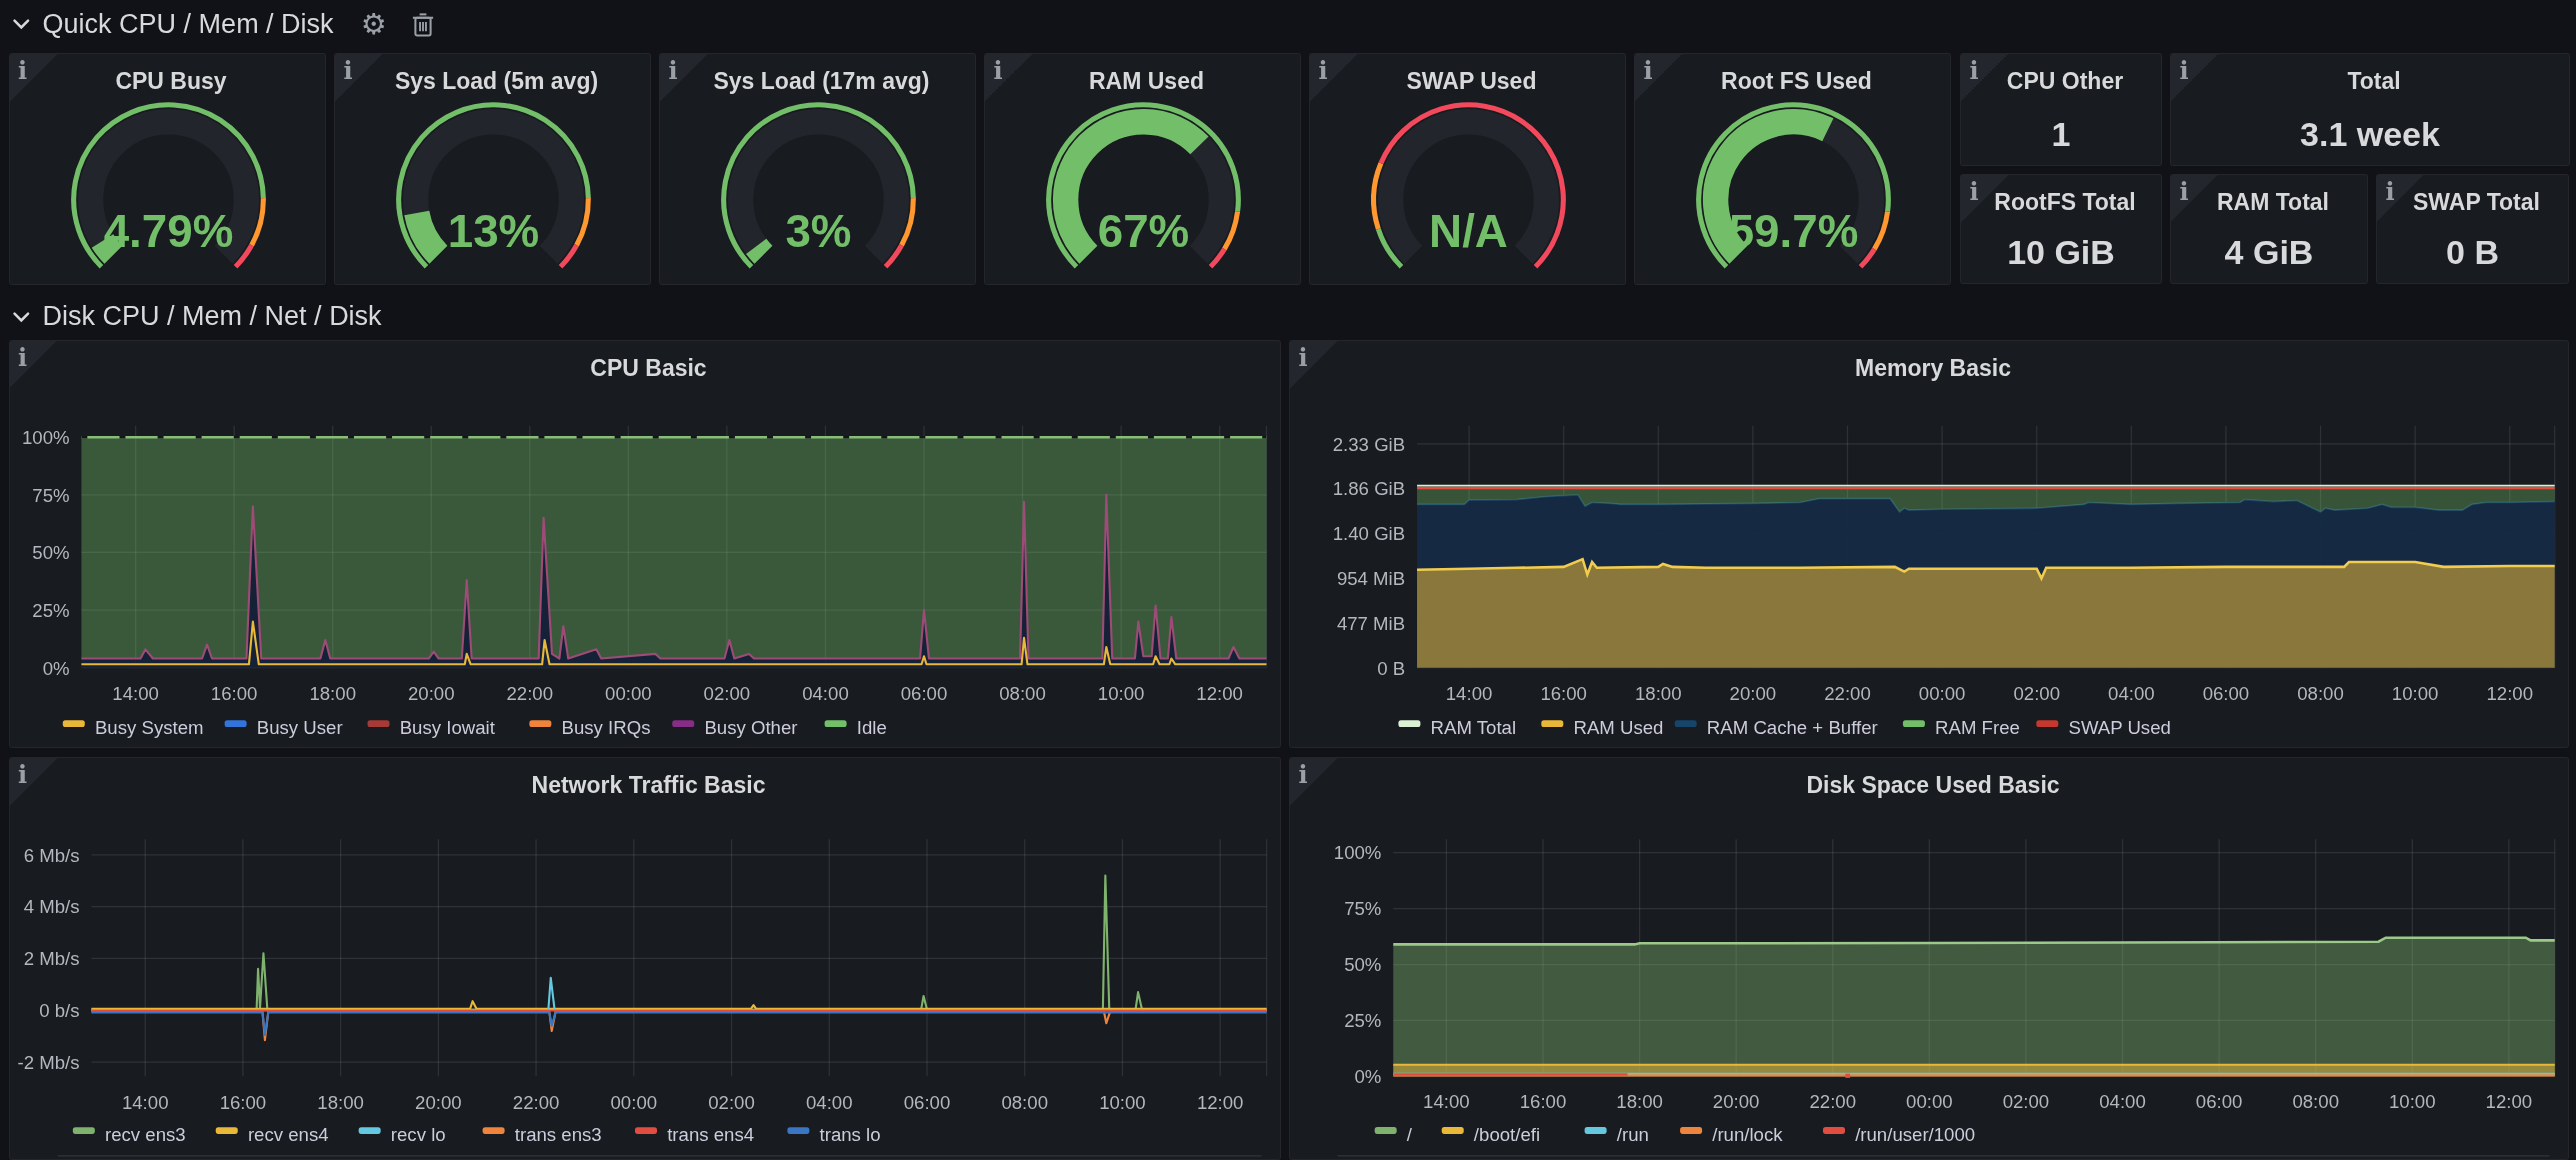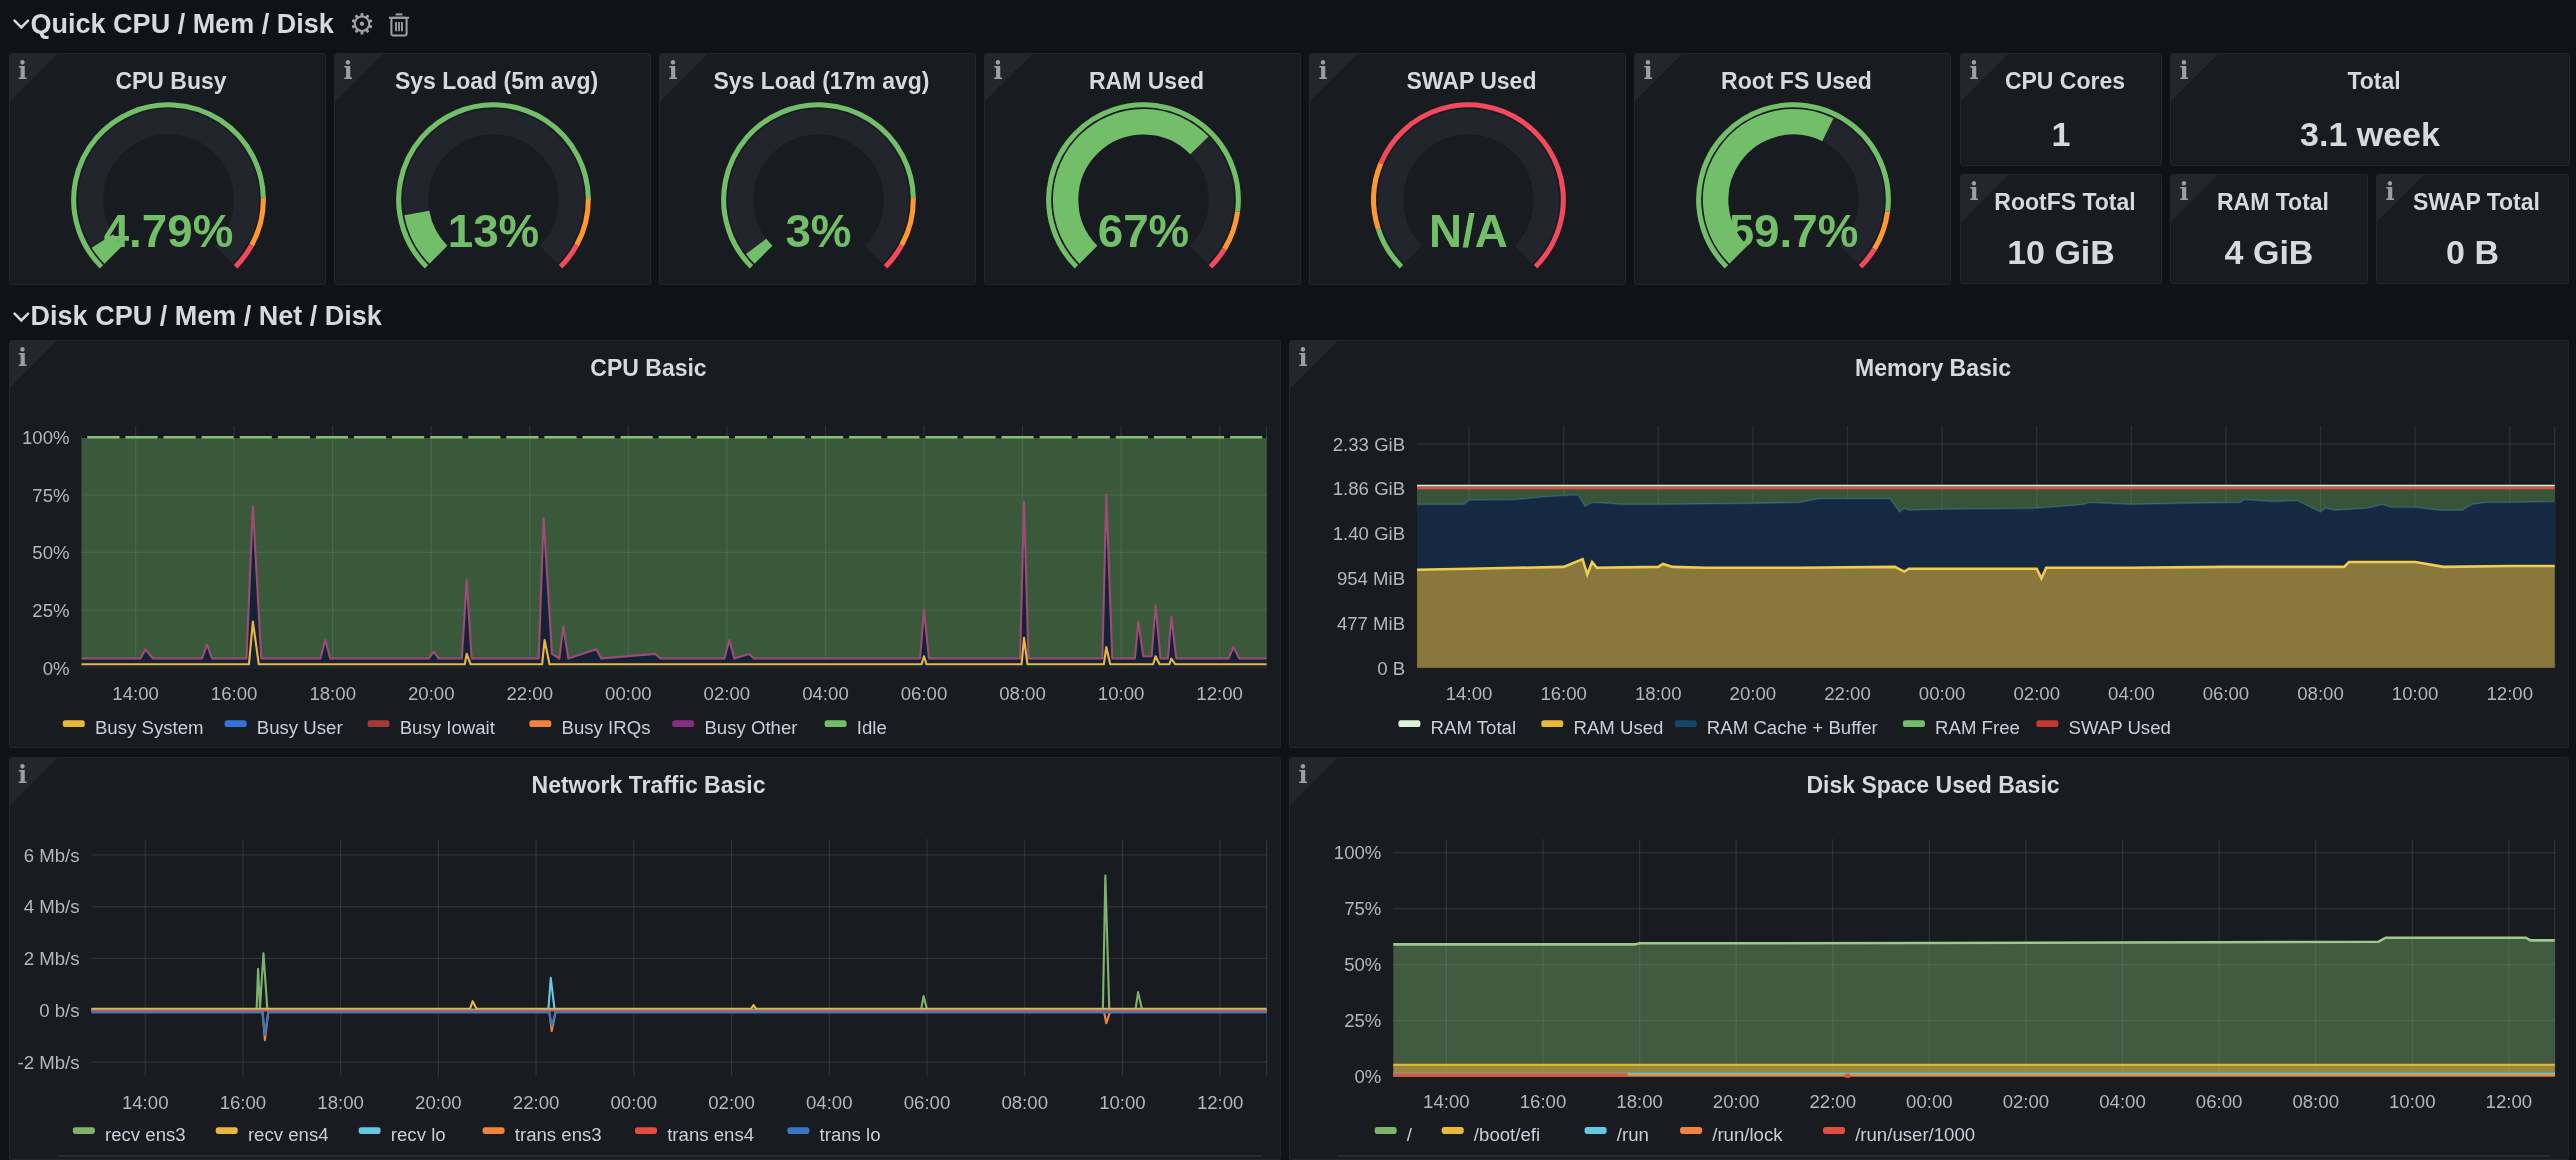--- a/index.html
+++ b/index.html
@@ -1,18 +1,18 @@
 <!DOCTYPE html>
 <html style="font-size:13.5px"><head>
 <meta charset="utf-8">
 <style>
   html,body{margin:0;padding:0;background:#111217;width:2576px;height:1160px;overflow:hidden;
     font-family:"Liberation Sans","DejaVu Sans",sans-serif;-webkit-font-smoothing:antialiased;}
-  .section-header{position:absolute;display:flex;align-items:center;color:#d8d9da;
-    font-size:27px;font-weight:bold;}
+  .section-header{position:absolute;display:flex;align-items:center;gap:12px;color:#d8d9da;
+    font-size:27px;font-weight:normal;}
   .panel{position:absolute;background:#181b1f;border:0.8px solid #24262c;border-radius:2.5px;box-sizing:border-box;}
   .info-corner{position:absolute;left:0;top:0;width:47px;height:47px;
     background:linear-gradient(135deg,#23262c 50%,rgba(0,0,0,0) 50%);border-top-left-radius:2.5px;}
   .info-corner span{position:absolute;left:8.5px;top:1.7px;color:#9aa0a6;font-size:24px;font-weight:bold;
     font-family:"DejaVu Serif",serif;}
   .panel-title{position:absolute;left:8px;right:0;top:13.5px;text-align:center;color:#d8d9da;
     font-size:23px;font-weight:bold;cursor:pointer;}
   .gauge-value{fill:#73BF69;font-size:54px;font-weight:bold;}
   .stat-value{position:absolute;left:0;right:0;text-align:center;color:#d8d9da;font-size:34px;font-weight:bold;}
   .hicon{color:#9aa0a6;font-size:29px;line-height:1;cursor:pointer;}
@@ -104,21 +104,21 @@
         <path d="M 121.94617613083761 237.0538238691624 A 92 92 0 0 1 227.60413053448946 89.44514197493801" stroke="#73BF69" stroke-width="30" fill="none"></path>
         <text x="187" y="228" text-anchor="middle" class="gauge-value">59.7%</text>
       </svg></div>
   </div>
 
 <div id="stats-row">
     <div class="panel" style="left: 1960px; top: 53px; width: 202px; height: 113px;">
       <div class="info-corner">
         <span>i</span>
       </div>
-    <div class="panel-title">CPU Cores</div>
+    <div class="panel-title">CPU Other</div>
     <div class="stat-value" style="top:61px">1</div>
     </div>
     <div class="panel" style="left: 2170px; top: 53px; width: 400px; height: 113px;">
       <div class="info-corner">
         <span>i</span>
       </div>
     <div class="panel-title">Total</div>
     <div class="stat-value" style="top:61px">3.1 week</div>
     </div>
     <div class="panel" style="left: 1960px; top: 174px; width: 202px; height: 110px;">

